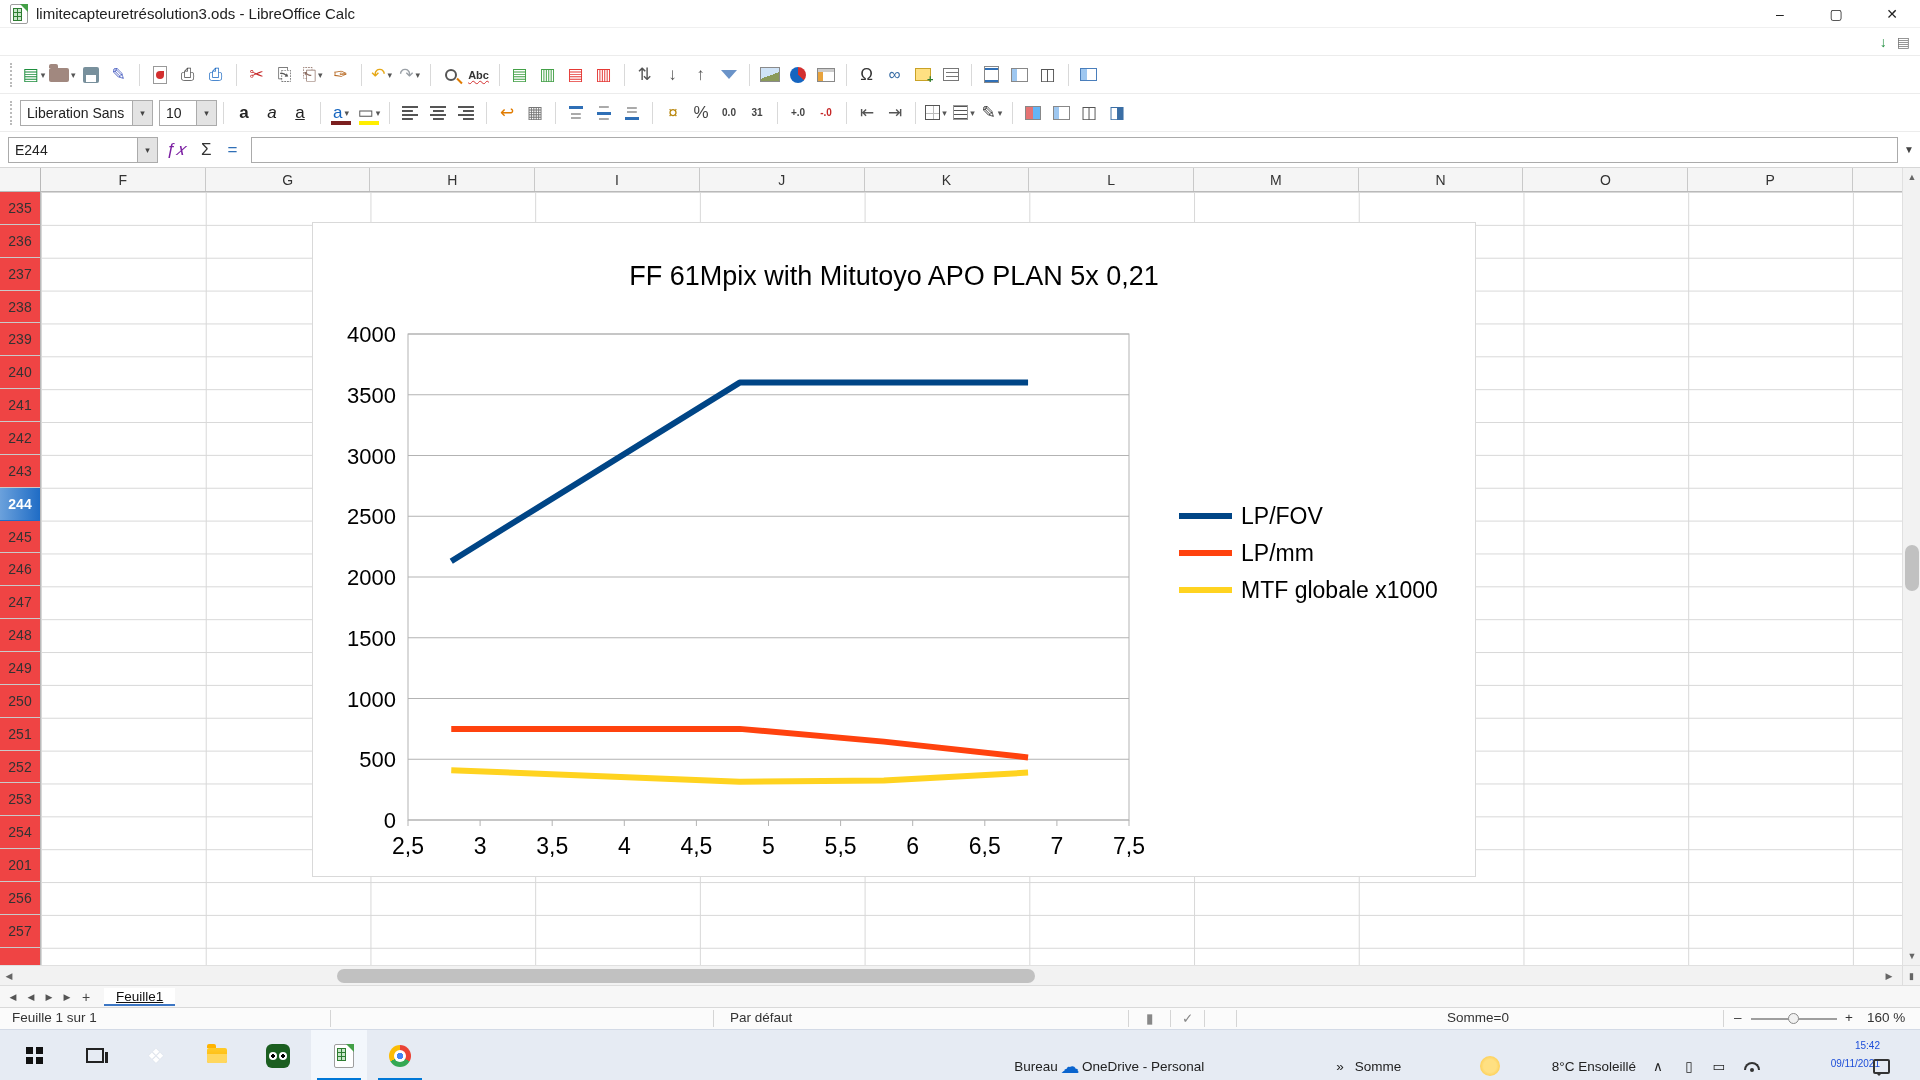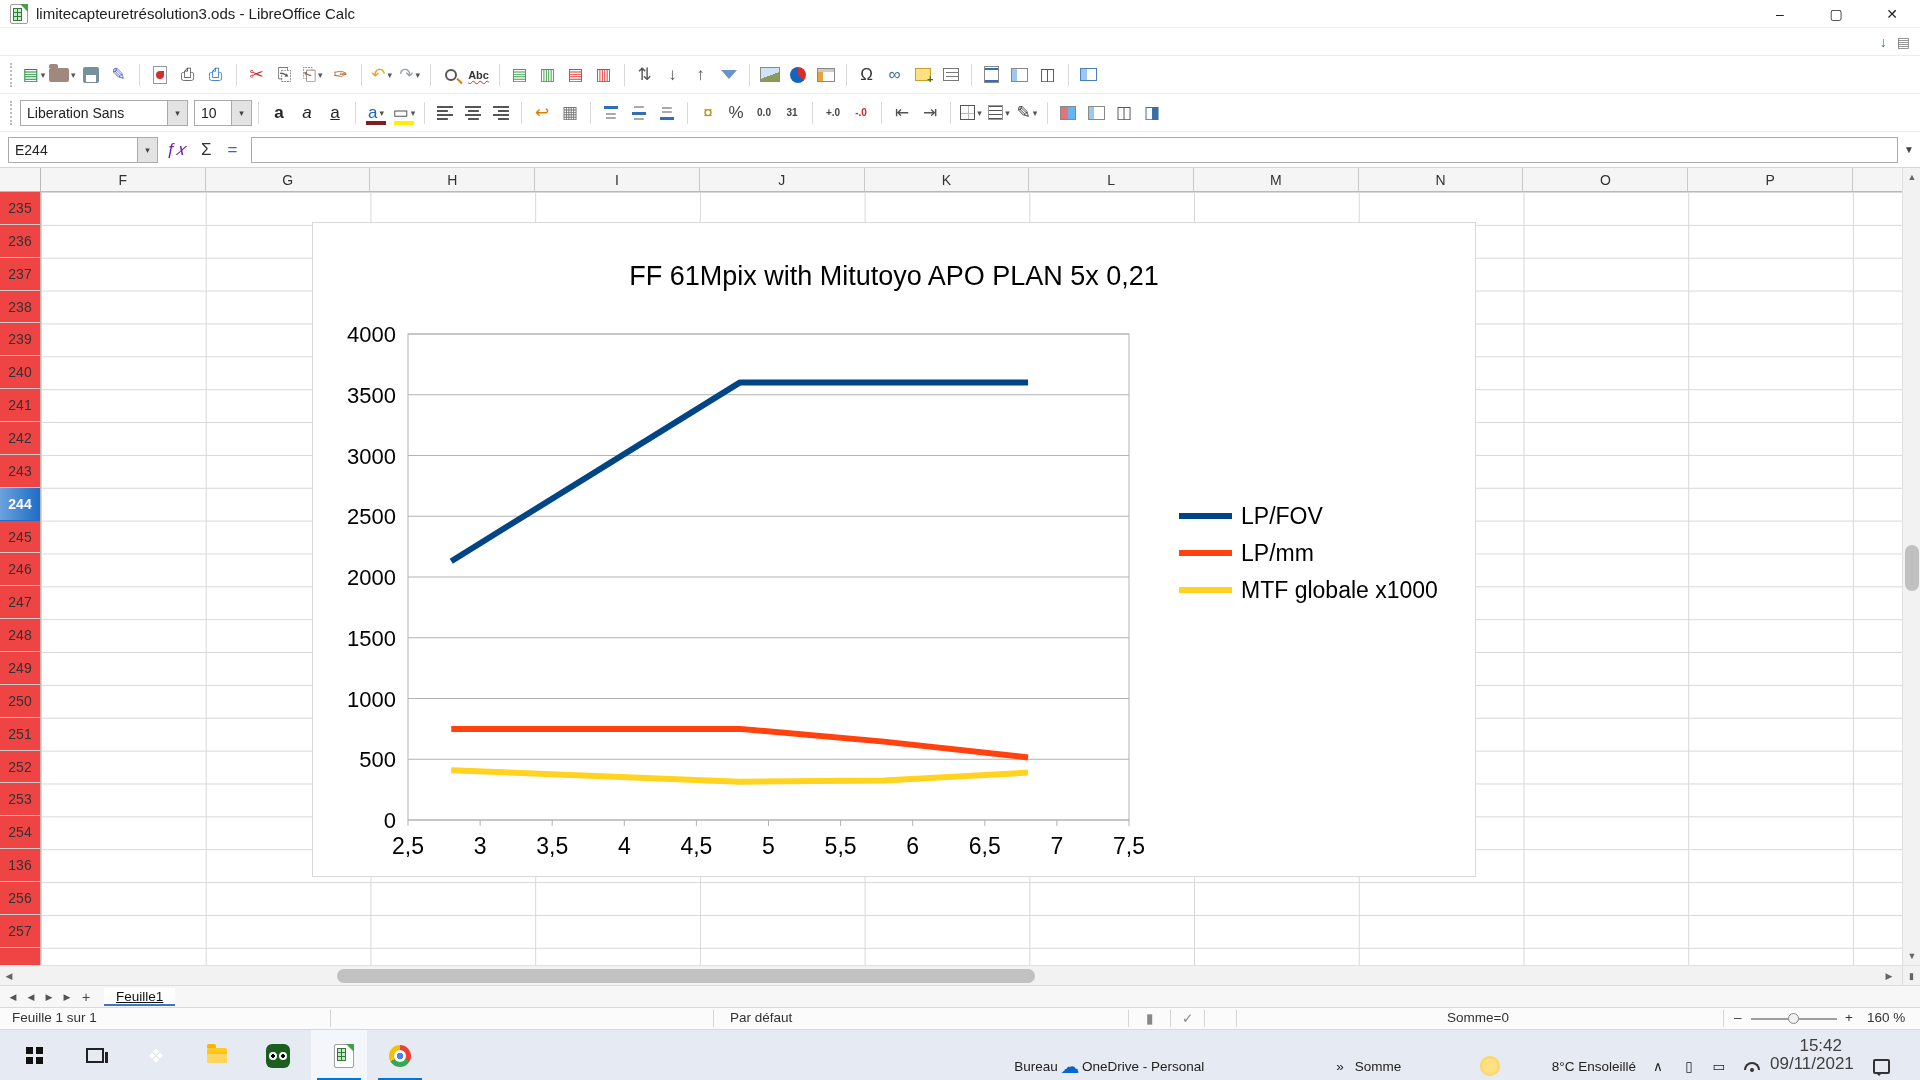--- a/index.html
+++ b/index.html
@@ -120,21 +120,21 @@
   .ic-calc2{width:20px;height:24px;}
   .ic-chrome{width:22px;height:22px;border-radius:50%;background:conic-gradient(#ea4335 0 120deg,#34a853 120deg 240deg,#fbbc05 240deg 360deg);position:relative;}
   .ic-chrome::after{content:"";position:absolute;left:5px;top:5px;width:12px;height:12px;border-radius:50%;background:radial-gradient(circle,#4285f4 36%,#fff 40%);}
   .ic-cloud{font-size:19px;color:#0a64ce;}
   .ic-sun{width:20px;height:20px;border-radius:50%;background:radial-gradient(#ffe082 45%,#fbc02d);}
   .ic-notif{width:17px;height:15px;border:2px solid #333;border-radius:2px;position:relative;}
   .ic-notif::after{content:"";position:absolute;left:1px;bottom:-7px;border:3px solid transparent;border-top-color:#333;}
   .ic-wifi{width:16px;height:8px;border:2px solid #333;border-bottom:none;border-radius:10px 10px 0 0;position:relative;}
   .ic-wifi::after{content:"";position:absolute;left:4px;top:4px;width:4px;height:4px;background:#333;border-radius:50%;}
   .trayitem{position:absolute;top:18px;height:36px;display:flex;align-items:center;justify-content:center;color:#222;}
-  .clock{position:absolute;top:7px;left:1770px;width:72px;text-align:right;font-size:17px;line-height:18px;color:#404040;}
+  .clock{position:absolute;top:7px;left:1808px;width:72px;text-align:right;font-size:10px;line-height:18px;color:#1d4ed8;}
 </style>
 </head>
 <body>
 
 <div class="titlebar">
   <span class="ic-calc"></span>
   <span class="apptitle">limitecapteuretrésolution3.ods - LibreOffice Calc</span>
   <div class="winbtns">
     <div class="winbtn">–</div>
     <div class="winbtn">▢</div>
@@ -267,21 +267,21 @@
       </span>
       <span class="tsep"></span>
       <span class="tbtn">
         <span class="ci ic-form"></span>
       </span>
     </span>
 </div>
 
 <div class="tbar tb2">
   <span class="grip"></span>
-  <div class="combo" style="width:168px">
+  <div class="combo" style="width:133px">
     <span class="cval">Liberation Sans</span>
     <span class="cbtn">▾</span>
   </div>
   <div class="combo" style="width:58px;margin-left:6px">
     <span class="cval">10</span>
     <span class="cbtn">▾</span>
   </div>
   <span class="tsep"></span>
   <span id="tb2icons" style="display:flex;align-items:center">
       <span class="tbtn">
@@ -430,21 +430,21 @@
     <div class="rhcell">245</div>
     <div class="rhcell">246</div>
     <div class="rhcell">247</div>
     <div class="rhcell">248</div>
     <div class="rhcell">249</div>
     <div class="rhcell">250</div>
     <div class="rhcell">251</div>
     <div class="rhcell">252</div>
     <div class="rhcell">253</div>
     <div class="rhcell">254</div>
-    <div class="rhcell">136</div>
+    <div class="rhcell">201</div>
     <div class="rhcell">256</div>
     <div class="rhcell">257</div>
   </div>
 <div class="gridarea"></div>
 
 <div class="chartbox">
   <svg id="chartsvg" width="1162" height="653" viewBox="0 0 1162 653">
       <text x="581" y="62" text-anchor="middle" font-size="27">FF 61Mpix with Mitutoyo APO PLAN 5x 0,21</text>
       <line x1="95" y1="597" x2="816" y2="597" stroke="#b3b3b3" stroke-width="1"></line>
       <text x="83" y="605" text-anchor="end" font-size="22">0</text>

